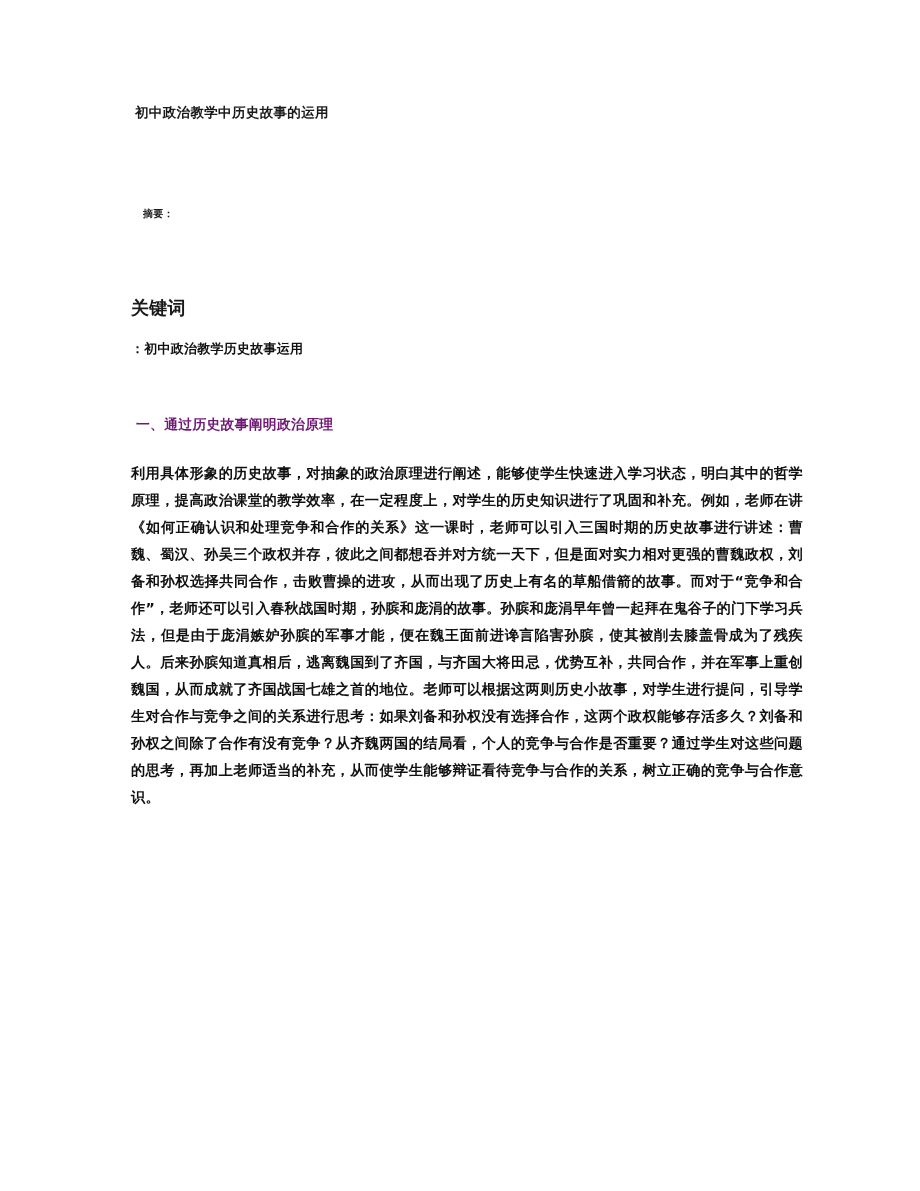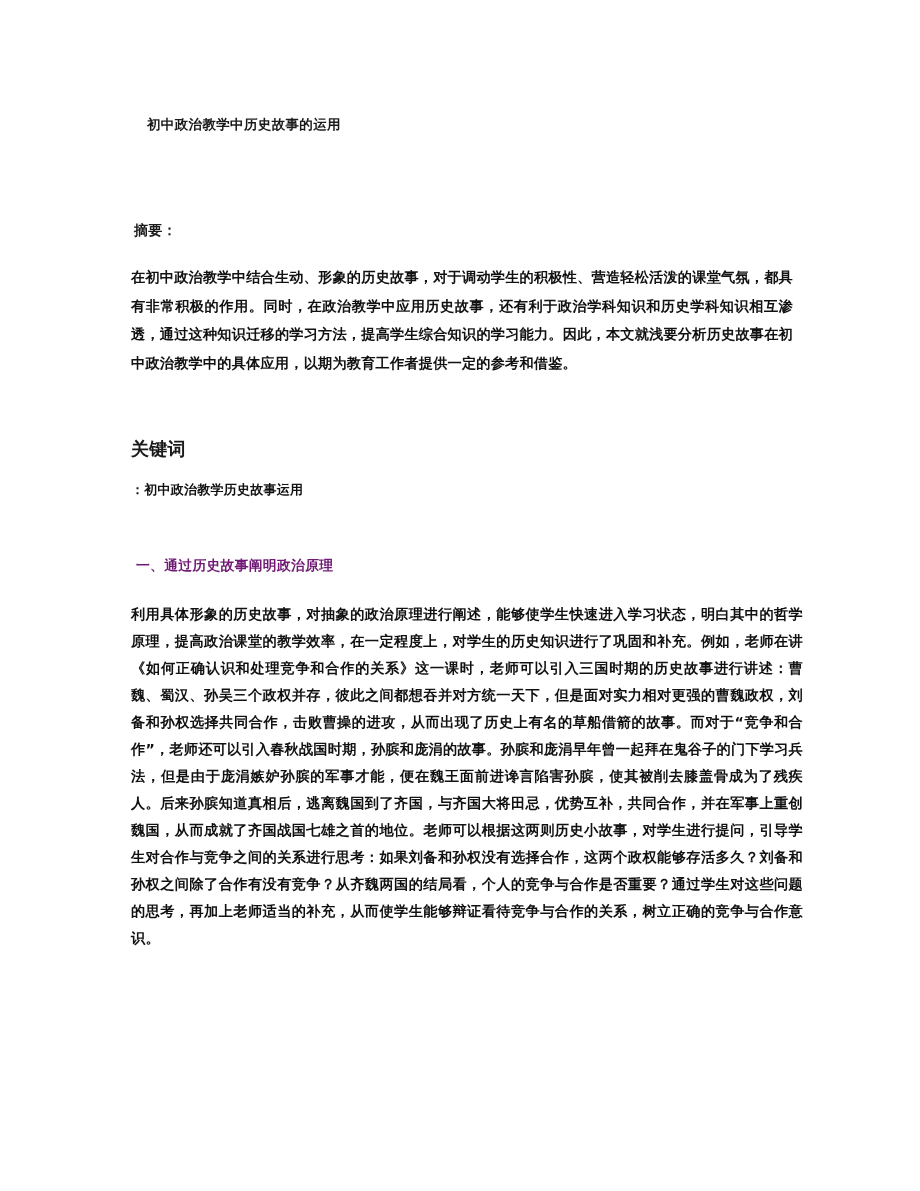--- a/index.html
+++ b/index.html
@@ -31,33 +31,33 @@
     top: 0;
     width: 672px;
   }
 
   
   .doc-title {
     font-size: 13.5px;
     line-height: 20px;
     color: #1a1a1a;
     letter-spacing: 0.35px;
-    margin: 16px;
+    margin: 4px;
     padding-top: 98px;
     font-weight: 600;
     white-space: nowrap;
   }
 
   
   .abstract-label {
-    font-size: 14px;
+    font-size: 10px;
     line-height: 20px;
     color: #1a1a1a;
     letter-spacing: 0.3px;
-    margin: 3px;
+    margin: 12px;
     padding-top: 70px;
     font-weight: 600;
   }
 
   
   .para {
     font-size: 14.2px;
     line-height: 28.5px;
     color: #111111;
     letter-spacing: 0.2px;
@@ -117,21 +117,20 @@
 </head>
 <body>
 
 <div class="page">
   <div class="content">
 
     <h1 class="doc-title">初中政治教学中历史故事的运用</h1>
 
     <p class="abstract-label">摘要：</p>
 
-    <p class="para abstract-body">在初中政治教学中结合生动、形象的历史故事，对于调动学生的积极性、营造轻松活泼的课堂气氛，都具有非常积极的作用。同时，在政治教学中应用历史故事，还有利于政治学科知识和历史学科知识相互渗透，通过这种知识迁移的学习方法，提高学生综合知识的学习能力。因此，本文就浅要分析历史故事在初中政治教学中的具体应用，以期为教育工作者提供一定的参考和借鉴。</p>
 
     <p class="kw-label">关键词</p>
 
     <p class="kw-value">：初中政治教学历史故事运用</p>
 
 
     <h2 class="section-heading">一、通过历史故事阐明政治原理</h2>
 
     <p class="para section-body">利用具体形象的历史故事，对抽象的政治原理进行阐述，能够使学生快速进入学习状态，明白其中的哲学原理，提高政治课堂的教学效率，在一定程度上，对学生的历史知识进行了巩固和补充。例如，老师在讲《如何正确认识和处理竞争和合作的关系》这一课时，老师可以引入三国时期的历史故事进行讲述：曹魏、蜀汉、孙吴三个政权并存，彼此之间都想吞并对方统一天下，但是面对实力相对更强的曹魏政权，刘备和孙权选择共同合作，击败曹操的进攻，从而出现了历史上有名的草船借箭的故事。而对于“竞争和合作”，老师还可以引入春秋战国时期，孙膑和庞涓的故事。孙膑和庞涓早年曾一起拜在鬼谷子的门下学习兵法，但是由于庞涓嫉妒孙膑的军事才能，便在魏王面前进谗言陷害孙膑，使其被削去膝盖骨成为了残疾人。后来孙膑知道真相后，逃离魏国到了齐国，与齐国大将田忌，优势互补，共同合作，并在军事上重创魏国，从而成就了齐国战国七雄之首的地位。老师可以根据这两则历史小故事，对学生进行提问，引导学生对合作与竞争之间的关系进行思考：如果刘备和孙权没有选择合作，这两个政权能够存活多久？刘备和孙权之间除了合作有没有竞争？从齐魏两国的结局看，个人的竞争与合作是否重要？通过学生对这些问题的思考，再加上老师适当的补充，从而使学生能够辩证看待竞争与合作的关系，树立正确的竞争与合作意识。</p>
 

